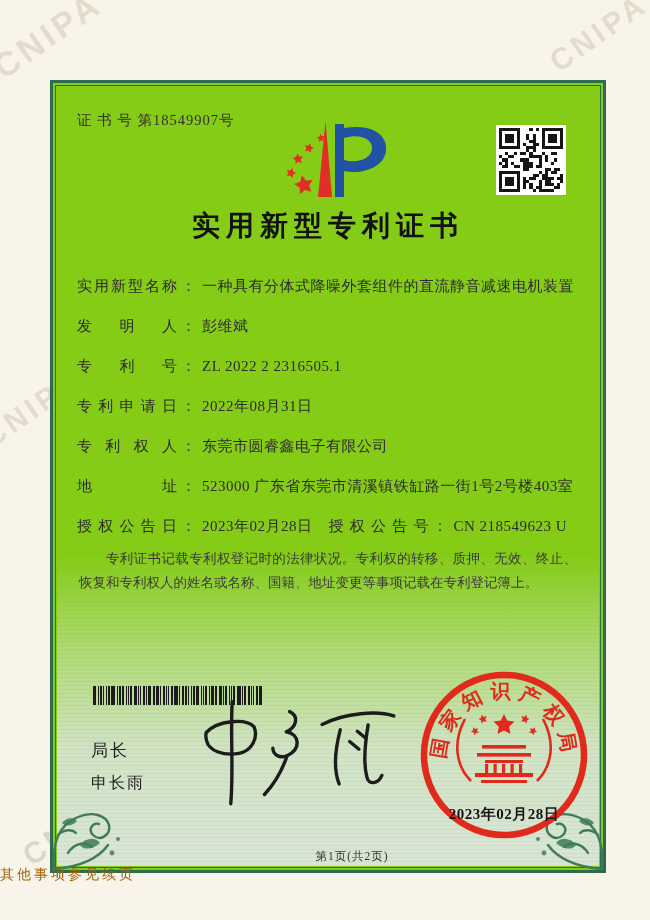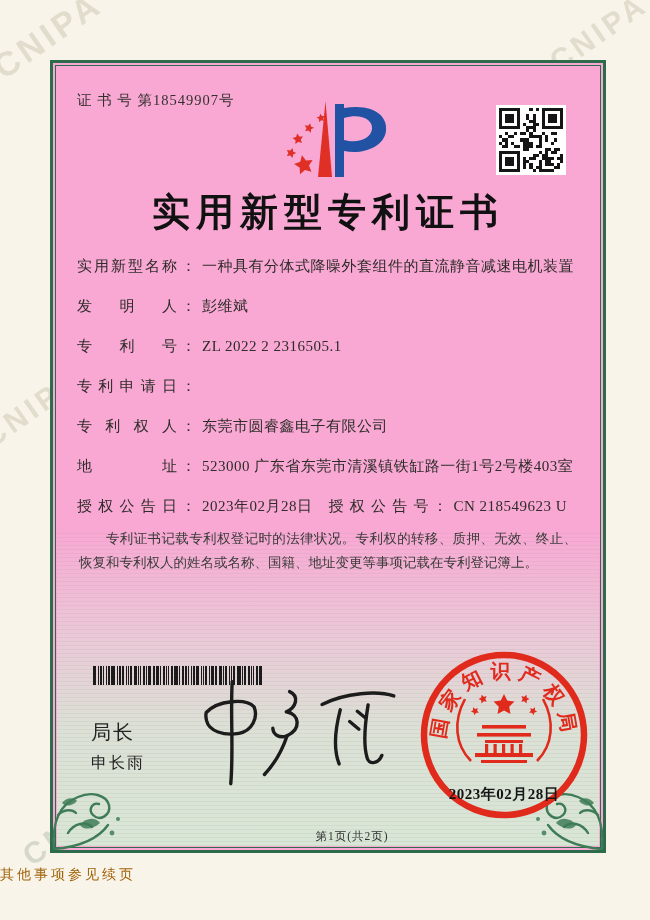--- a/index.html
+++ b/index.html
@@ -4,50 +4,50 @@
 <style>
   html,body{margin:0;padding:0;background:#efeadd;}
   .page{position:relative;width:650px;height:920px;background:#f8f4ea;overflow:hidden;
         font-family:"Liberation Serif", serif;color:#2b2b2b;}
   
   .wm{position:absolute;font-family:"Liberation Sans", sans-serif;font-weight:700;
       color:rgba(168,157,131,0.28);transform:rotate(-35deg);letter-spacing:4px;
       pointer-events:none;white-space:nowrap;}
   .wm.g{color:rgba(148,162,142,0.33);}
   
-  .cert{position:absolute;left:50px;top:60px;width:550px;height:787px;
-        border:3px solid #2e6a4c;background:#f9a8d4;}
+  .cert{position:absolute;left:50px;top:80px;width:550px;height:787px;
+        border:3px solid #2e6a4c;background:#84cc16;}
   .cert-inner{position:absolute;inset:2px;border:1px solid #2e6a4c;}
   .lowerbg{position:absolute;left:4px;right:4px;bottom:4px;top:470px;pointer-events:none;
      background:
        repeating-linear-gradient(0deg, rgba(110,148,118,0.10) 0 1px, rgba(0,0,0,0) 1px 4px),
        linear-gradient(180deg, rgba(222,233,220,0) 0%, rgba(222,233,220,0.45) 30%,
                        rgba(217,230,214,0.9) 62%, #d9e6d6 100%);}
   
   .certno{position:absolute;left:24px;top:28px;font-size:14.5px;letter-spacing:1px;color:#33312e;}
   .logo{position:absolute;left:232px;top:34px;width:112px;height:84px;}
   .qr{position:absolute;left:443px;top:42px;width:64px;height:64px;background:#fff;padding:3px;}
-  .title{position:absolute;left:0;right:0;top:124px;text-align:center;font-size:38px;
+  .title{position:absolute;left:0;right:0;top:124px;text-align:center;font-size:28px;
          font-weight:700;letter-spacing:6px;color:#111;}
   
   .fields{position:absolute;left:24px;right:22px;top:192px;font-size:15px;color:#2e2c29;}
   .frow{display:flex;align-items:flex-start;margin-bottom:18px;line-height:22px;}
   .flab{display:inline-block;width:100px;text-align:justify;text-align-last:justify;
         flex:0 0 100px;letter-spacing:0;}
   .fcol{padding:0 6px 0 4px;flex:0 0 auto;}
   .fval{flex:1 1 auto;letter-spacing:0.5px;}
   .grant2{margin-left:16px;display:flex;}
   
   .paras{position:absolute;left:26px;right:26px;top:464px;font-size:13.5px;line-height:1.8;
          color:#3a3a38;text-align:justify;}
   .paras p{margin:0;text-indent:2em;}
   
   .barcode{position:absolute;left:40px;top:603px;width:170px;height:19px;}
   .sig-title{position:absolute;left:38px;top:656px;font-family:Liberation Sans, sans-serif;
-             font-size:20px;color:#222;letter-spacing:2px;}
+             font-size:17px;color:#222;letter-spacing:2px;}
   .sig-name{position:absolute;left:38px;top:690px;font-family:"Liberation Sans",sans-serif;
             font-size:16px;color:#222;letter-spacing:2px;}
   .sigsvg{position:absolute;left:138px;top:606px;transform:rotate(-2deg);}
   .seal{position:absolute;left:362px;top:584px;width:178px;height:178px;}
   .pageinfo{position:absolute;left:0;right:0;top:766px;text-align:center;font-size:11.5px;
             color:#333;letter-spacing:1px;padding-left:48px;}
   .flour{position:absolute;pointer-events:none;}
   .fl-l{left:-5px;bottom:-5px;}
   .fl-r{right:-5px;bottom:-5px;transform:scaleX(-1);}
   
@@ -254,20 +254,21 @@
           <span class="fval">彭维斌</span>
       </div>
       <div class="frow">
         <span class="flab">专利号</span>
           <span class="fcol">：</span>
           <span class="fval">ZL 2022 2 2316505.1</span>
       </div>
       <div class="frow">
         <span class="flab">专利申请日</span>
           <span class="fcol">：</span>
+          <span class="fval">2022年08月31日</span>
       </div>
       <div class="frow">
         <span class="flab">专利权人</span>
           <span class="fcol">：</span>
           <span class="fval">东莞市圆睿鑫电子有限公司</span>
       </div>
       <div class="frow">
         <span class="flab">地址</span>
           <span class="fcol">：</span>
           <span class="fval">523000 广东省东莞市清溪镇铁缸路一街1号2号楼403室</span>

